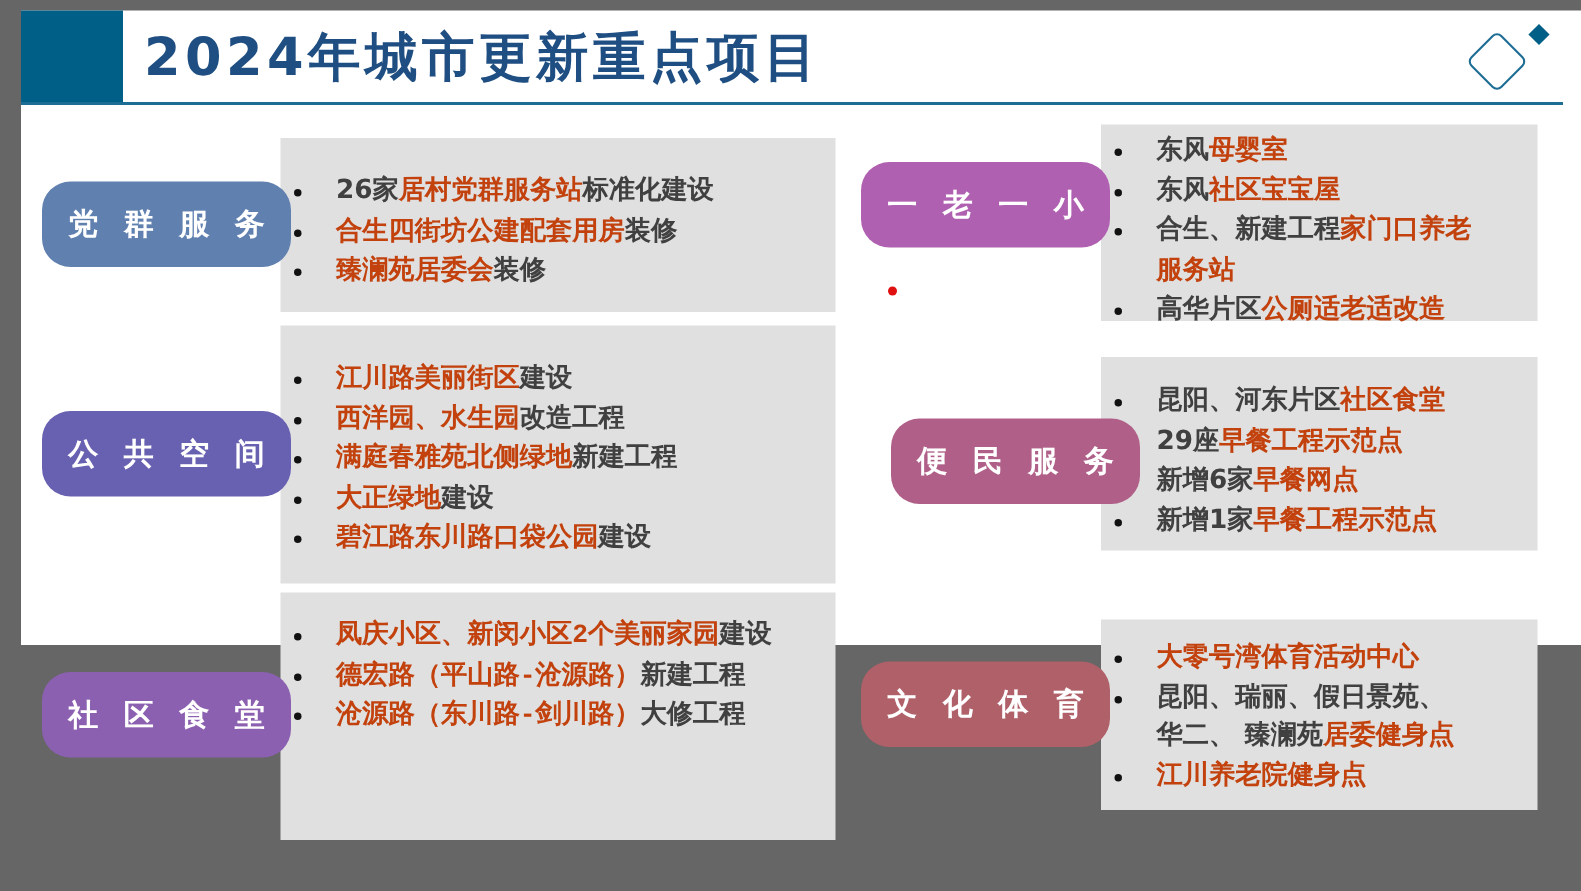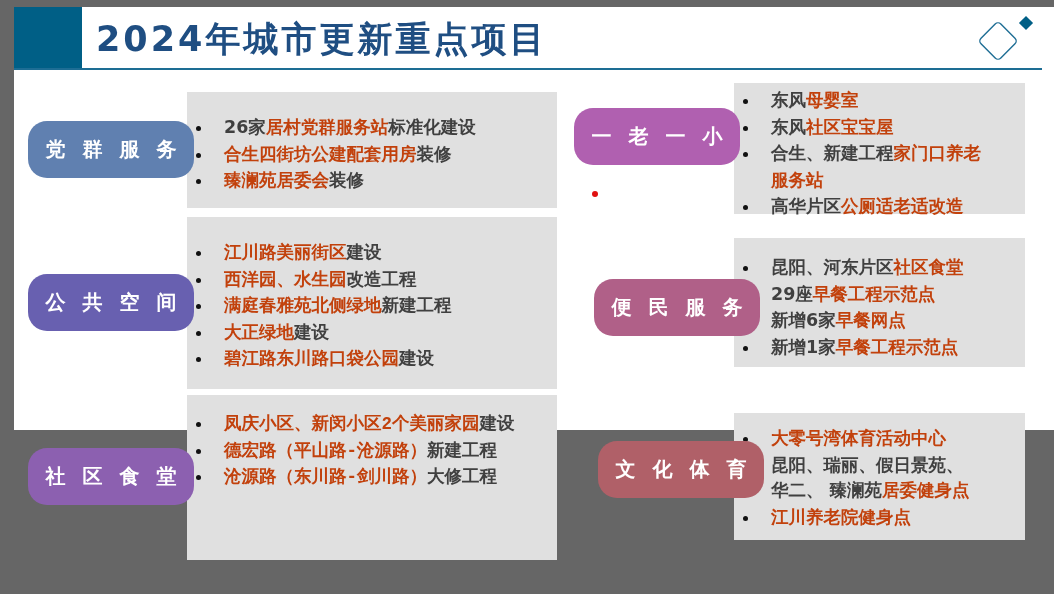--- a/index.html
+++ b/index.html
@@ -106,14 +106,14 @@
   <div class="label" style="left: 580px; top: 272px; background: rgb(176, 96, 136);">便民服务</div>
 
   <div class="box" style="left:720px;top:406px;width:291px;height:127px;">
     <ul style="top:13px;">
         <li><span class="hl">大零号湾体育活动中心</span></li>
         <li><span>昆阳、瑞丽、假日景苑、</span></li>
         <li class="cont"><span>华二、 臻澜苑</span><span class="hl">居委健身点</span></li>
         <li><span class="hl">江川养老院健身点</span></li>
       </ul>
   </div>
-  <div class="label" style="left: 560px; top: 434px; background: rgb(176, 96, 104); margin-left: 24px;">文化体育</div>
+  <div class="label" style="left: 560px; top: 434px; background: rgb(176, 96, 104);">文化体育</div>
 </div>
 
 </body></html>

